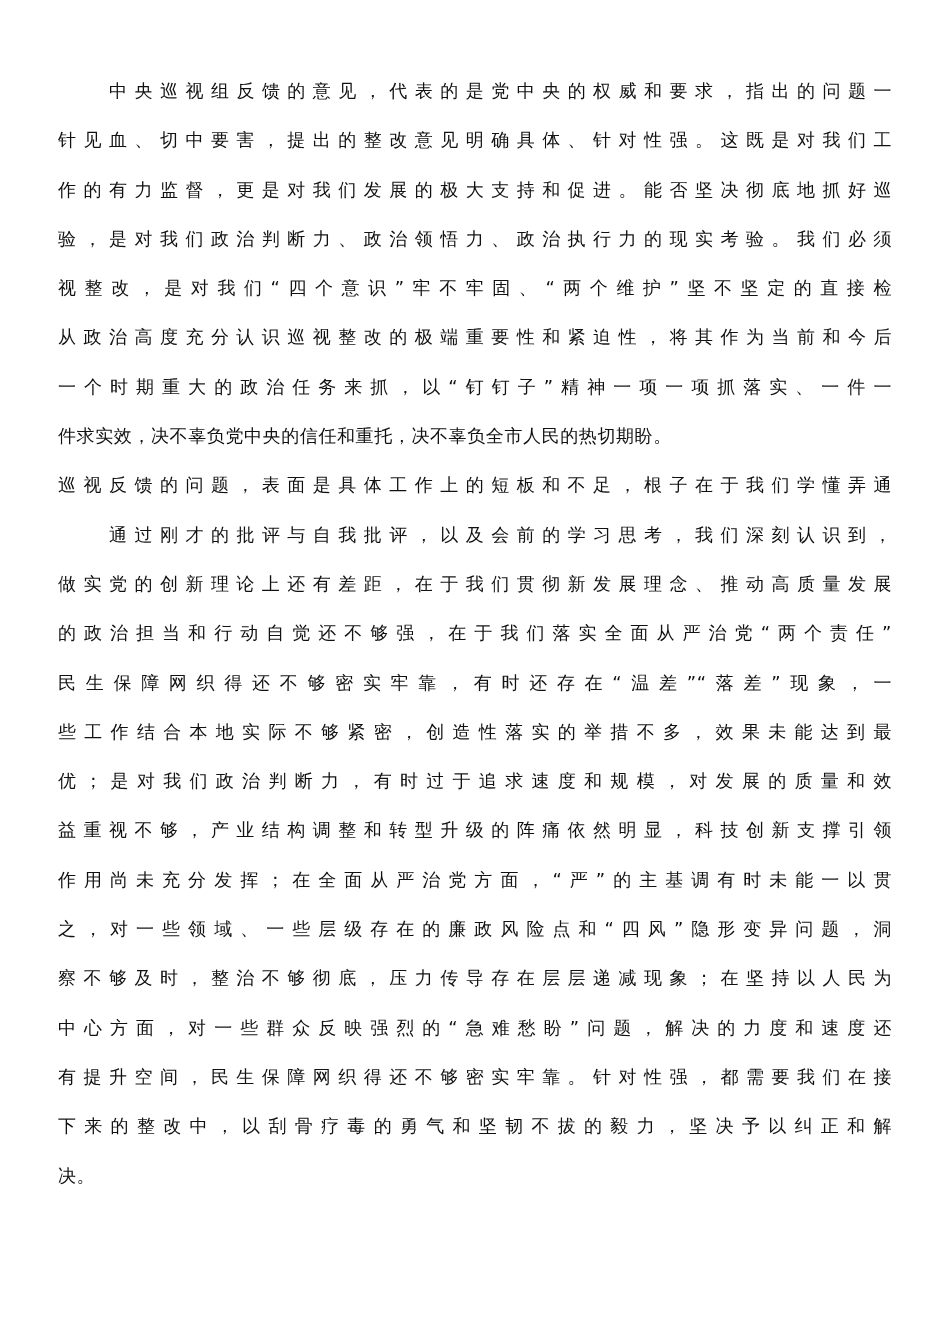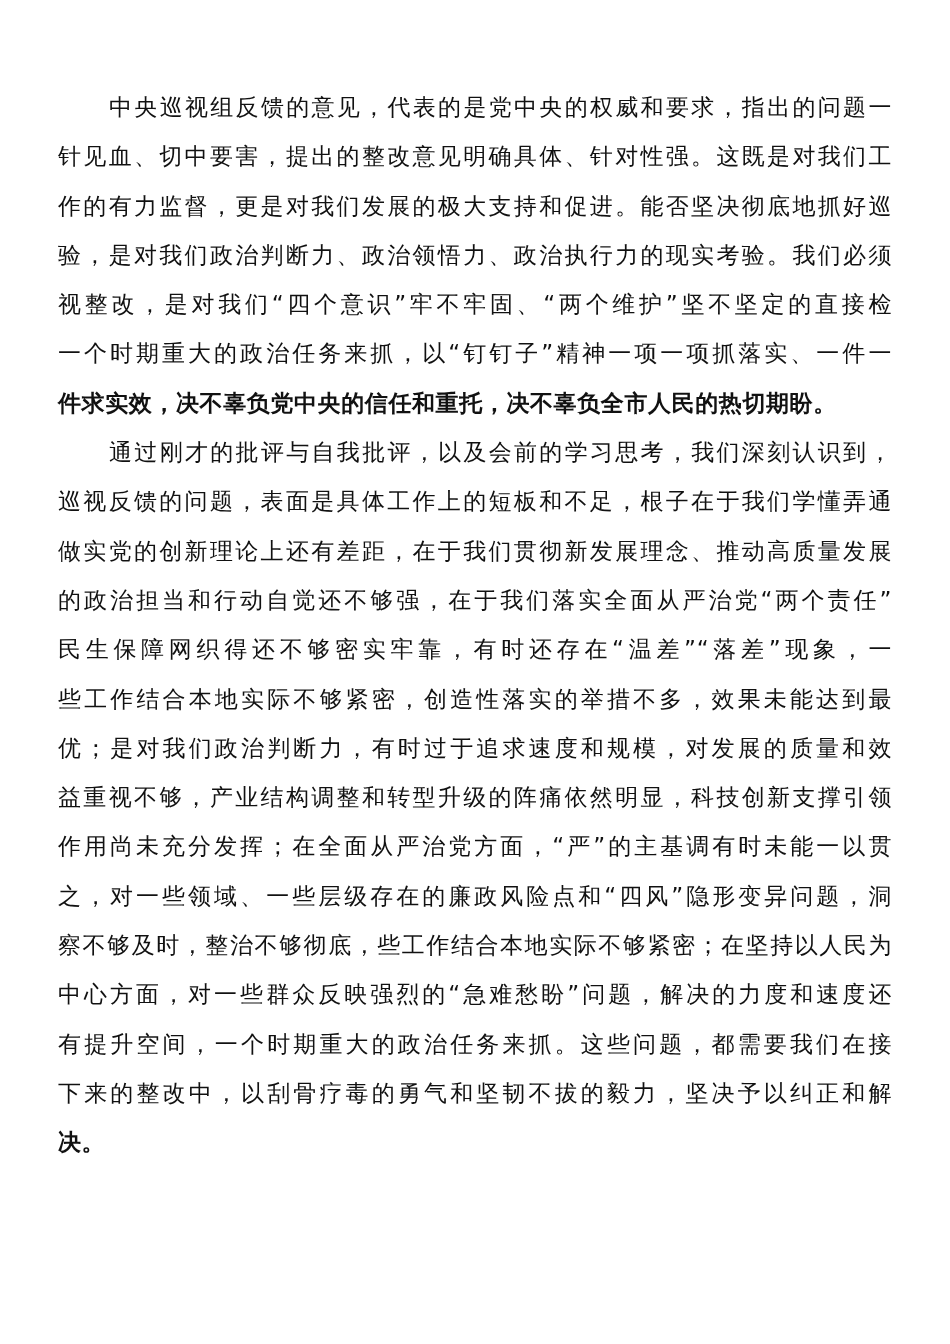--- a/index.html
+++ b/index.html
@@ -1,61 +1,62 @@
 <!DOCTYPE html>
 <html><head>
   <meta charset="utf-8">
   <style>
     html, body { margin: 0; padding: 0; background: #ffffff; }
     body { width: 950px; height: 1344px; overflow: hidden; position: relative; }
     .page {
       position: absolute;
       left: 58px;
-      top: 83px;
+      top: 66px;
       width: 834px;
       color: #111111;
       font-family: "DejaVu Sans", sans-serif;
-      font-size: 23px;
+      font-size: 18px;
       line-height: 49.3px;
     }
     .para {
       margin: 0;
       text-indent: 2.1em;
       text-align: justify;
       text-justify: inter-character;
       word-break: break-all;
       letter-spacing: 0.6px;
     }
     .line { display: block; text-align-last: justify; white-space: nowrap; }
-    .line.last { text-align-last: left; font-weight: bold; }
+    .line.last { text-align-last: left; }
     .line.first { padding-left: 51px; }
   </style>
 </head>
 <body>
 
 <div class="page">
   <p class="para" style="text-indent:0">
     <span class="line first">中央巡视组反馈的意见，代表的是党中央的权威和要求，指出的问题一</span>
     <span class="line">针见血、切中要害，提出的整改意见明确具体、针对性强。这既是对我们工</span>
     <span class="line">作的有力监督，更是对我们发展的极大支持和促进。能否坚决彻底地抓好巡</span>
     <span class="line">验，是对我们政治判断力、政治领悟力、政治执行力的现实考验。我们必须</span>
     <span class="line">视整改，是对我们“四个意识”牢不牢固、“两个维护”坚不坚定的直接检</span>
+    <span class="line">从政治高度充分认识巡视整改的极端重要性和紧迫性，将其作为当前和今后</span>
     <span class="line">一个时期重大的政治任务来抓，以“钉钉子”精神一项一项抓落实、一件一</span>
     <span class="line last">件求实效，决不辜负党中央的信任和重托，决不辜负全市人民的热切期盼。</span>
   </p>
   <p class="para" style="text-indent:0">
+    <span class="line">巡视反馈的问题，表面是具体工作上的短板和不足，根子在于我们学懂弄通</span>
     <span class="line first">通过刚才的批评与自我批评，以及会前的学习思考，我们深刻认识到，</span>
-    <span class="line">巡视反馈的问题，表面是具体工作上的短板和不足，根子在于我们学懂弄通</span>
     <span class="line">做实党的创新理论上还有差距，在于我们贯彻新发展理念、推动高质量发展</span>
     <span class="line">的政治担当和行动自觉还不够强，在于我们落实全面从严治党“两个责任”</span>
     <span class="line">民生保障网织得还不够密实牢靠，有时还存在“温差”“落差”现象，一</span>
     <span class="line">些工作结合本地实际不够紧密，创造性落实的举措不多，效果未能达到最</span>
     <span class="line">优；是对我们政治判断力，有时过于追求速度和规模，对发展的质量和效</span>
     <span class="line">益重视不够，产业结构调整和转型升级的阵痛依然明显，科技创新支撑引领</span>
     <span class="line">作用尚未充分发挥；在全面从严治党方面，“严”的主基调有时未能一以贯</span>
     <span class="line">之，对一些领域、一些层级存在的廉政风险点和“四风”隐形变异问题，洞</span>
-    <span class="line">察不够及时，整治不够彻底，些工作结合本地实际不够紧密；在坚持以人民为</span>
+    <span class="line">察不够及时，整治不够彻底，压力传导存在层层递减现象；在坚持以人民为</span>
     <span class="line">中心方面，对一些群众反映强烈的“急难愁盼”问题，解决的力度和速度还</span>
-    <span class="line">有提升空间，一个时期重大的政治任务来抓。这些问题，都需要我们在接</span>
+    <span class="line">有提升空间，民生保障网织得还不够密实牢靠。针对性强，都需要我们在接</span>
     <span class="line">下来的整改中，以刮骨疗毒的勇气和坚韧不拔的毅力，坚决予以纠正和解</span>
     <span class="line last">决。</span>
   </p>
 </div>
 
 </body></html>

